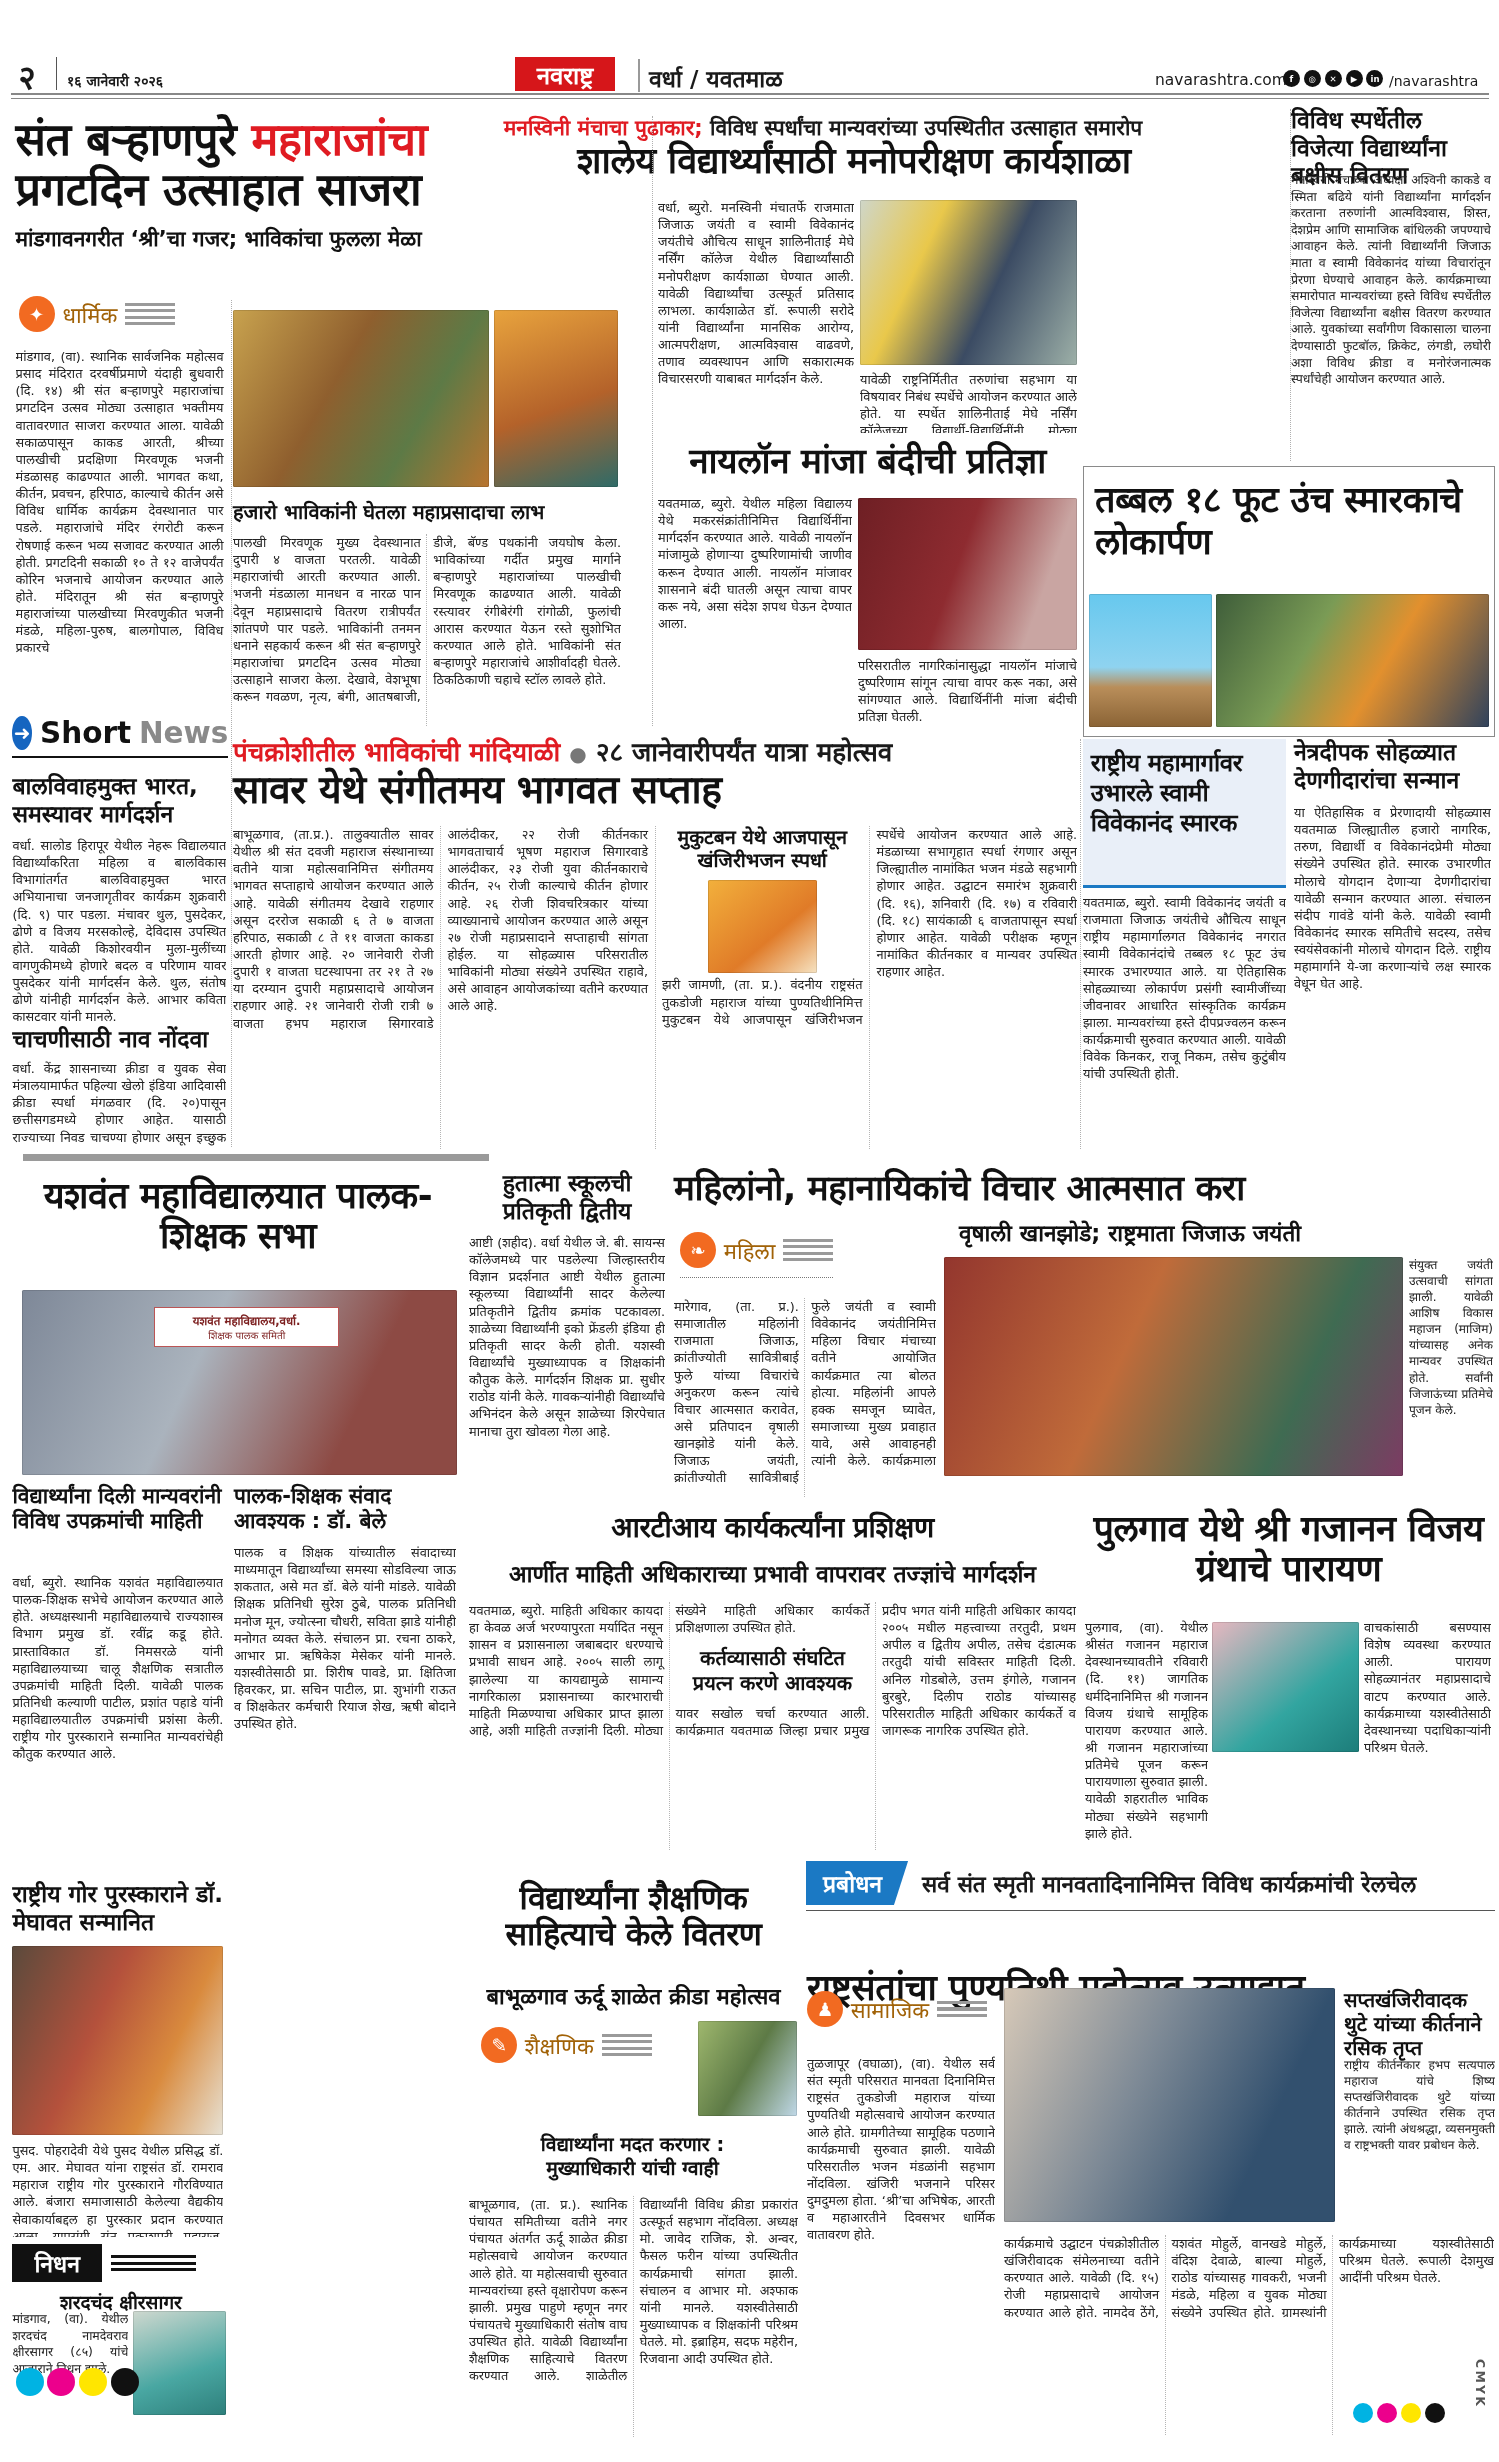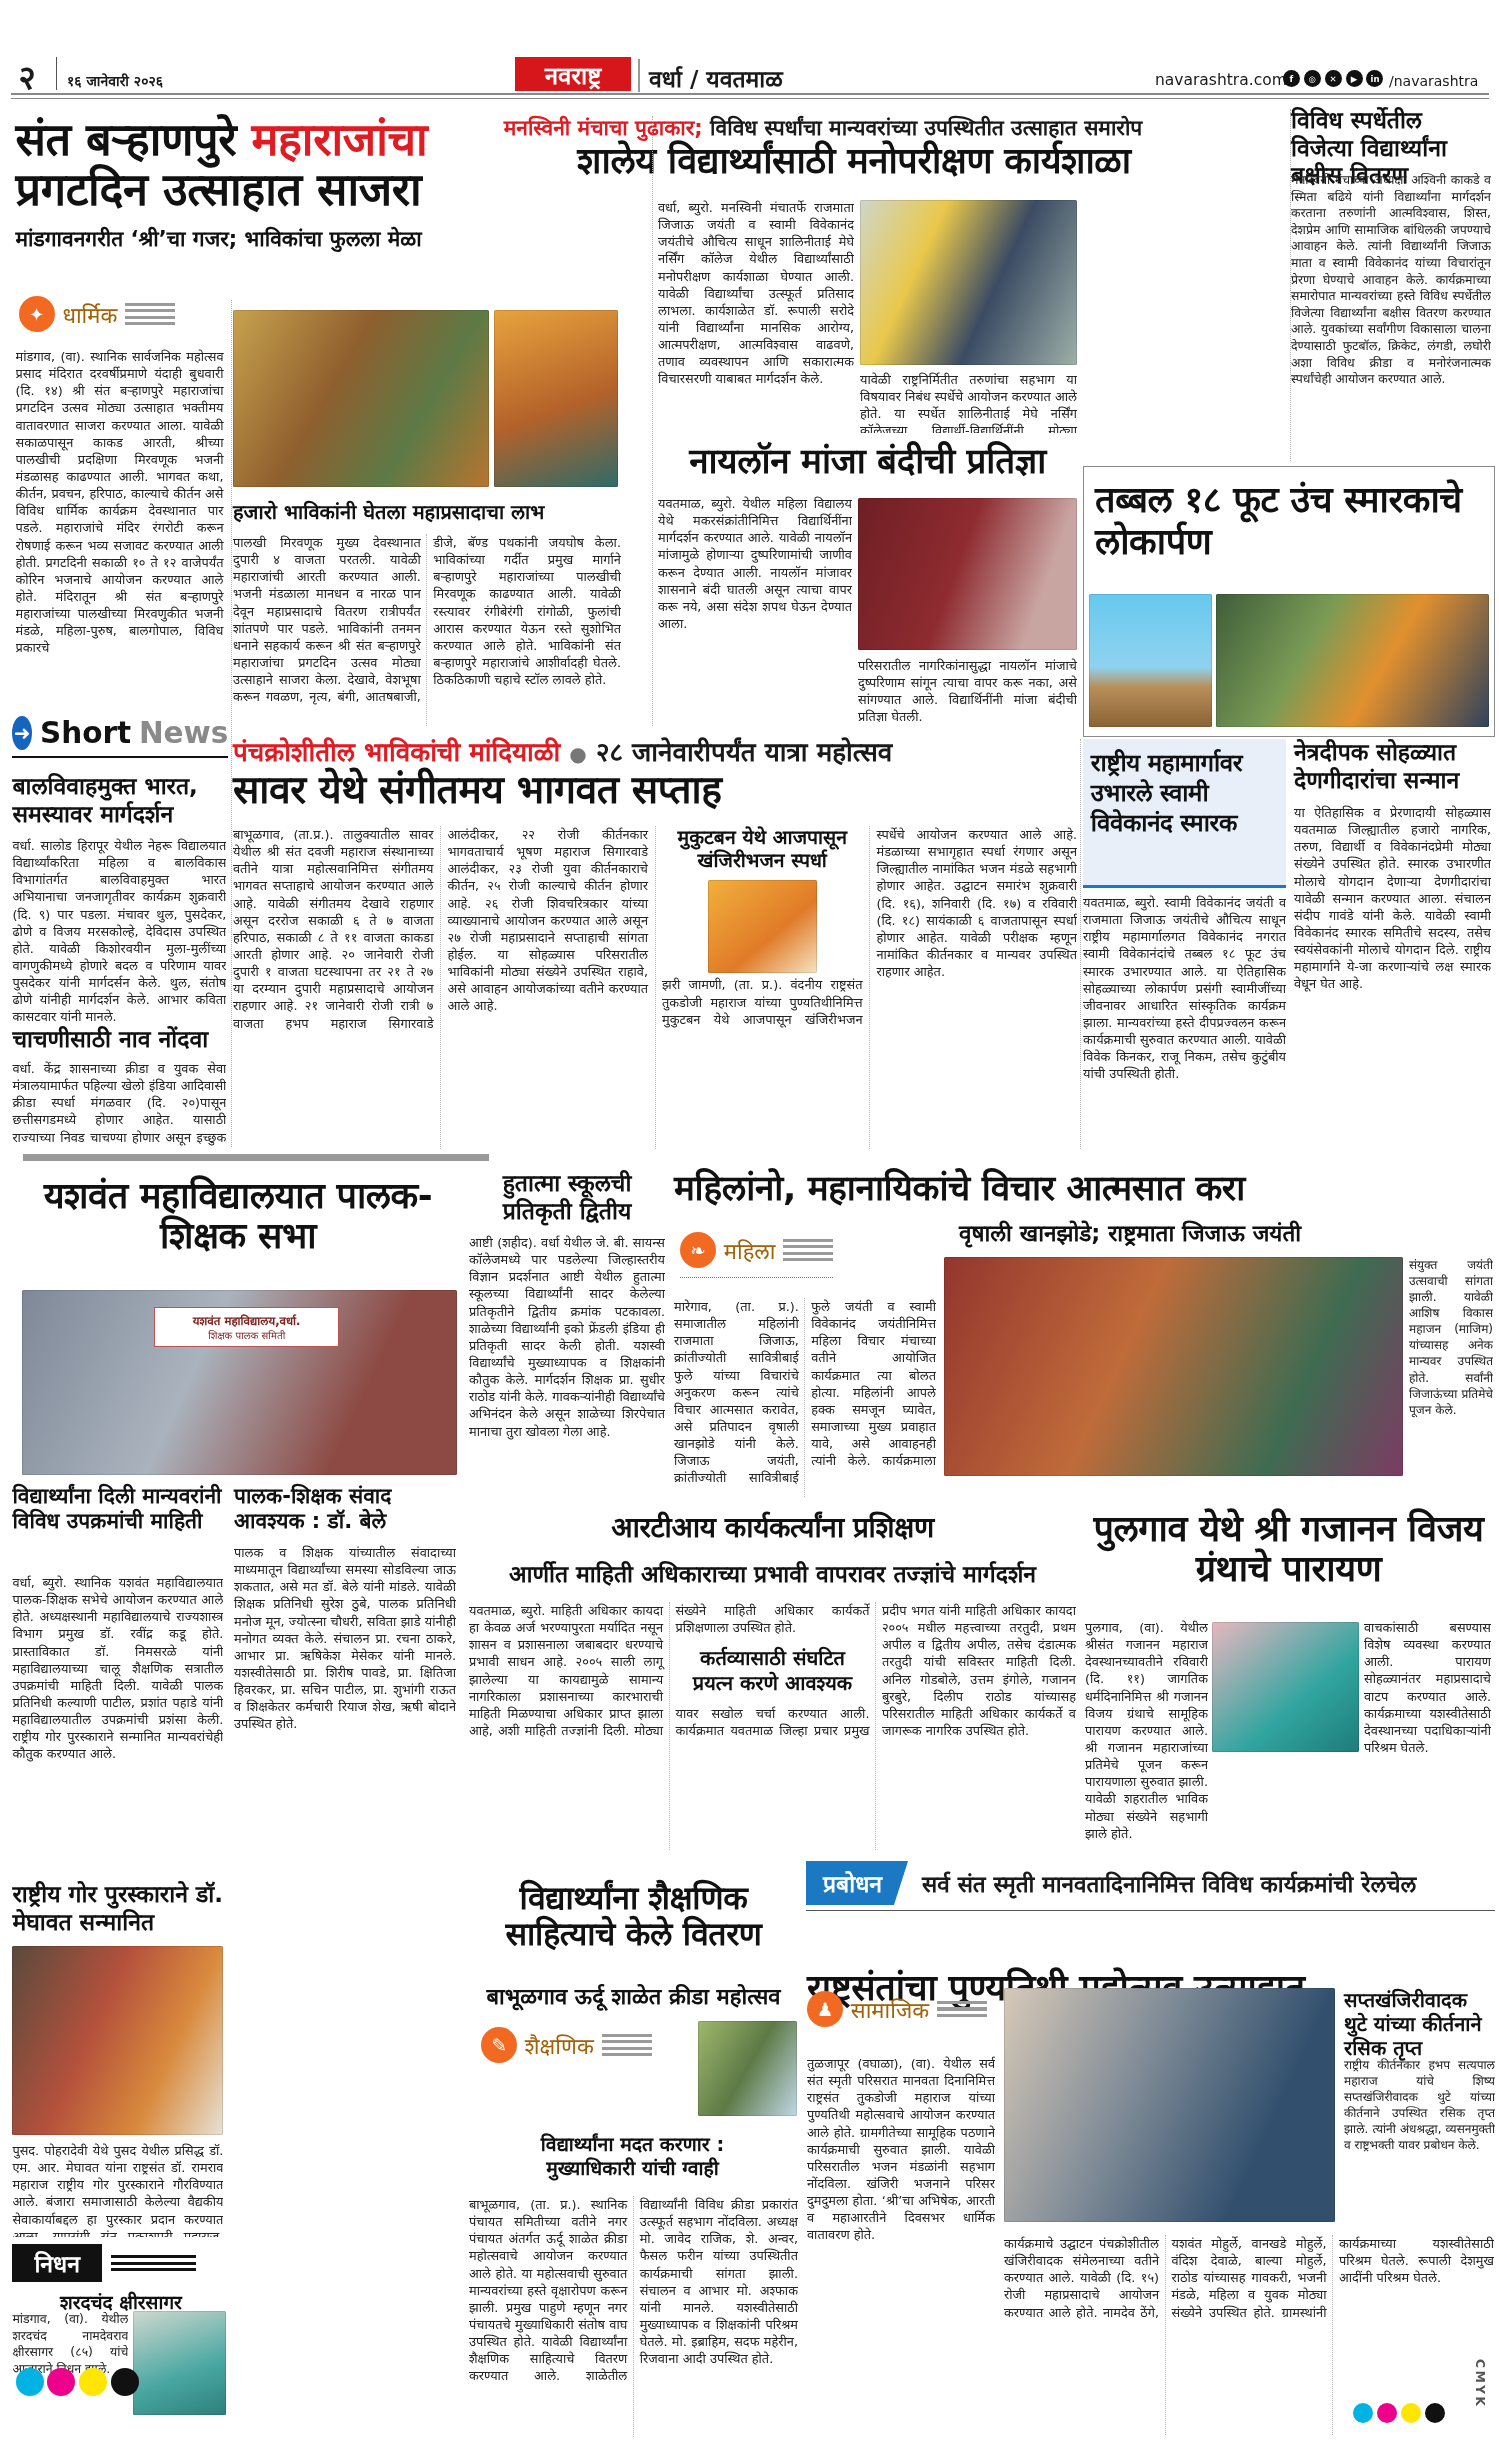--- a/index.html
+++ b/index.html
@@ -31,21 +31,21 @@
 </style>
 </head>
 <body>
 
 <div class="page">
 
   <div class="abs" style="left:18.6px;top:54px;font-size:33px;font-weight:700;">२</div>
   <div class="abs" style="left:56px;top:57px;width:0.8px;height:33px;background:#555;"></div>
   <div class="abs" style="left:67px;top:71px;font-size:14px;font-weight:700;">१६ जानेवारी २०२६</div>
 
-  <div class="abs mast" style="left:515px;top:57px;width:116px;height:34px;font-size:24px;">नवराष्ट्र</div>
+  <div class="abs mast" style="left:515px;top:57px;width:100px;height:34px;font-size:24px;">नवराष्ट्र</div>
   <div class="abs" style="left:638px;top:59px;width:1.6px;height:33px;background:#999;"></div>
   <div class="abs" style="left:649px;top:62px;font-size:23px;font-weight:700;">वर्धा / यवतमाळ</div>
 
   <div class="abs" style="left:1155px;top:71px;font-size:15.5px;">navarashtra.com</div>
   <div class="abs" style="left:1279px;top:70px;">
     <span class="soc">f</span><span class="soc">◎</span><span class="soc">✕</span><span class="soc">▶</span><span class="soc">in</span>
   </div>
   <div class="abs" style="left:1389px;top:73px;font-size:14px;">/navarashtra</div>
 
   <div class="abs rule-h" style="left:11px;top:93px;width:1478px;height:2.3px;"></div>

